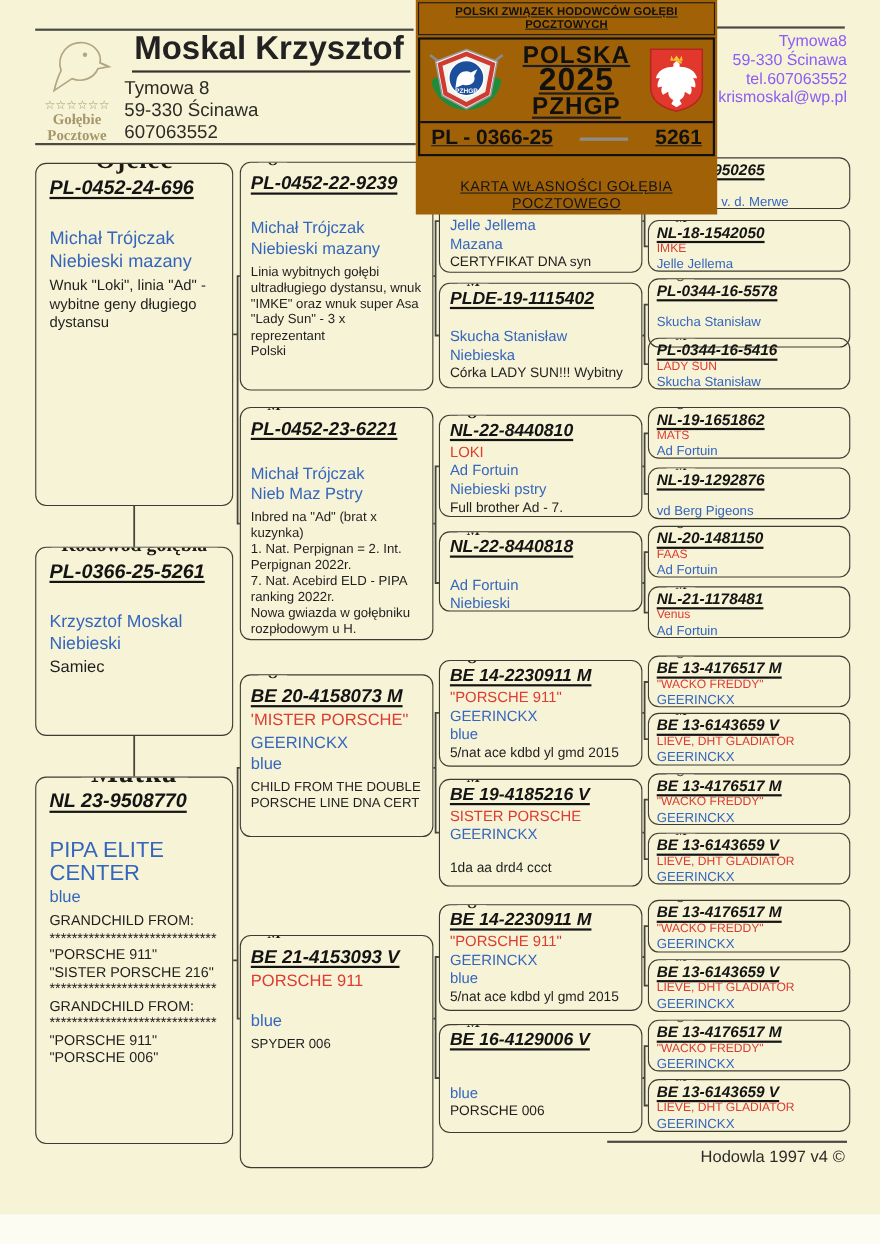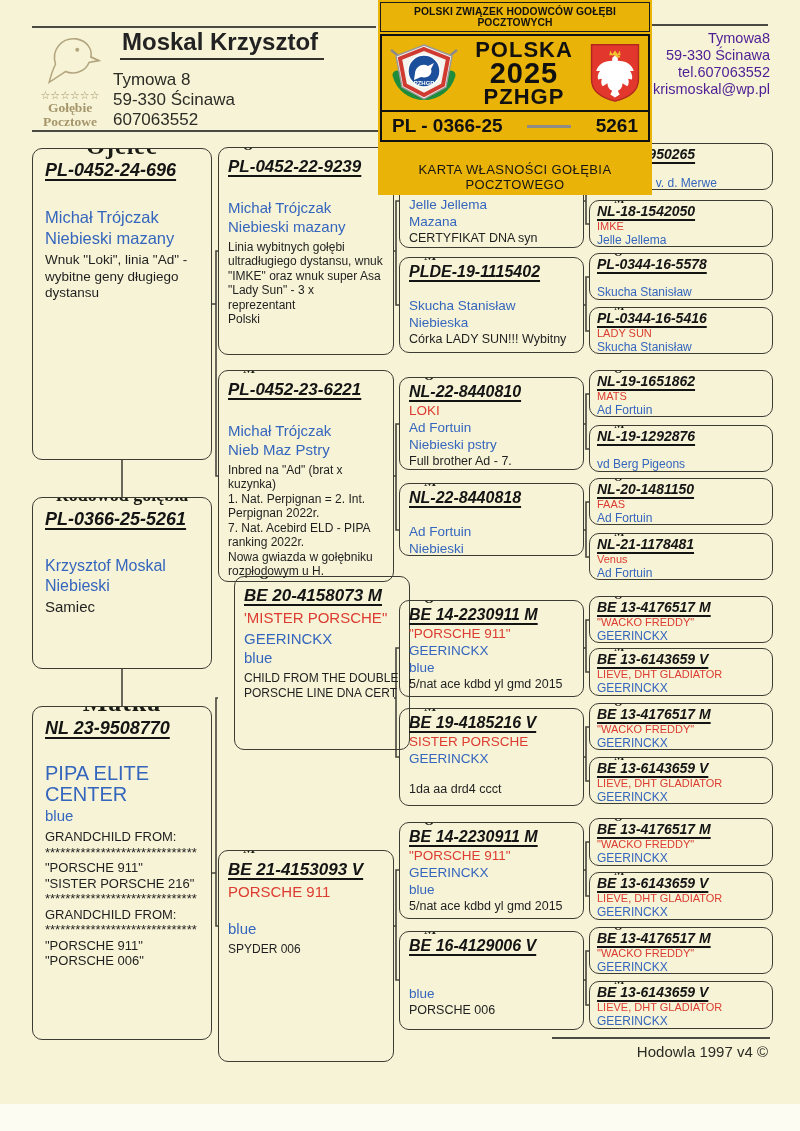--- a/index.html
+++ b/index.html
@@ -1,28 +1,28 @@
 <!DOCTYPE html>
 <html><head>
 <meta charset="utf-8">
 <style>
   html,body{margin:0;padding:0;background:#e8e8e4;}
   .page{position:relative;width:800px;height:1131px;background:#f7f3d6;
         font-family:"Liberation Sans",sans-serif;overflow:hidden;color:#1f1f1f;}
   .rule{position:absolute;background:#4a4a42;height:2px;}
   
-  .breeder-name{position:absolute;left:120px;top:28px;font-size:24px;font-weight:bold;
+  .breeder-name{position:absolute;left:120px;top:28px;font-size:30px;font-weight:bold;
       color:#222;border-bottom:2.5px solid #33332c;padding:0 6px 2px 2px;white-space:nowrap;}
   .addr-left{position:absolute;left:113px;top:70px;font-size:17px;line-height:20px;color:#2c2c26;}
   .logo{position:absolute;left:30px;top:28px;width:80px;text-align:center;color:#a5966b;}
   .logo .stars{font-size:11px;letter-spacing:0;line-height:11px;}
   .logo .lg{font-family:"Liberation Serif",serif;font-weight:bold;font-size:13.5px;line-height:14px;}
-  .addr-right{position:absolute;right:30px;top:30px;text-align:right;font-size:14.5px;line-height:17px;color:#4c1d95;}
+  .addr-right{position:absolute;right:30px;top:30px;text-align:right;font-size:14.5px;line-height:17px;color:#8b5cf6;}
   
-  .badge{position:absolute;left:378px;top:0;width:274px;background:#eab308;z-index:5;padding:2px 2px 3px 2px;box-sizing:border-box;}
+  .badge{position:absolute;left:378px;top:0;width:274px;background:#a16207;z-index:5;padding:2px 2px 3px 2px;box-sizing:border-box;text-decoration:underline;}
   .badge .assoc{border:1.5px solid #1b1b1b;font-size:10.3px;font-weight:bold;text-align:center;
       padding:3px 1px;letter-spacing:.1px;color:#111;}
   .badge .main{border:2px solid #111;margin-top:2px;}
   .badge .emblem-row{display:flex;align-items:center;justify-content:space-between;padding:3px 6px;height:68px;}
   .badge .ctext{flex:1;text-align:center;color:#111;}
   .badge .ctext .l1{font-size:22px;font-weight:600;line-height:21px;letter-spacing:1px;}
   .badge .ctext .l2{font-size:29px;font-weight:800;line-height:26px;letter-spacing:1px;}
   .badge .ctext .l3{font-size:22px;font-weight:600;line-height:22px;letter-spacing:1px;}
   .badge .ring-row{display:flex;align-items:center;justify-content:space-between;
       border-top:2px solid #111;padding:3px 10px;font-size:19px;font-weight:bold;color:#111;}
@@ -203,21 +203,21 @@
     <div class="blue">Nieb Maz Pstry</div>
     <div class="note">Inbred na "Ad" (brat x kuzynka)
 1. Nat. Perpignan = 2. Int.
 Perpignan 2022r.
 7. Nat. Acebird ELD - PIPA
 ranking 2022r.
 Nowa gwiazda w gołębniku
 rozpłodowym u H.
 Battenburga.</div>
   </div>
-  <div class="pbox c2" style="left:218px;top:576px;height:174px;margin-left:16px;">
+  <div class="pbox c2" style="left:218px;top:613px;height:148px;">
     <span class="marker">O</span>
     <div class="ring">BE 20-4158073 M</div>
     <div class="red">'MISTER PORSCHE"</div>
     <div class="blue">GEERINCKX</div>
     <div class="blue">blue</div>
     <div class="note">CHILD FROM THE DOUBLE
 PORSCHE LINE DNA CERT</div>
   </div>
   <div class="pbox c2" style="left:218px;top:850px;height:212px;">
     <span class="marker">M</span>
@@ -297,21 +297,21 @@
     <div class="ring">NL-19-3950265</div>
     <div class="red">Syn "JEF"</div>
     <div class="blue">Batenburg v. d. Merwe</div>
   </div>
   <div class="pbox c4" style="left:589px;top:200px;height:47px;">
     <span class="marker" style="font-size:11px;top:-7px;">M</span>
     <div class="ring">NL-18-1542050</div>
     <div class="red">IMKE</div>
     <div class="blue">Jelle Jellema</div>
   </div>
-  <div class="pbox c4" style="left:589px;top:253px;height:47px;">
+  <div class="pbox c4" style="left:589px;top:253px;height:63px;">
     <span class="marker" style="font-size:11px;top:-7px;">O</span>
     <div class="ring">PL-0344-16-5578</div>
     <div class="red"></div>
     <div class="blue">Skucha Stanisław</div>
   </div>
   <div class="pbox c4" style="left:589px;top:307px;height:47px;">
     <span class="marker" style="font-size:11px;top:-7px;">M</span>
     <div class="ring">PL-0344-16-5416</div>
     <div class="red">LADY SUN</div>
     <div class="blue">Skucha Stanisław</div>

